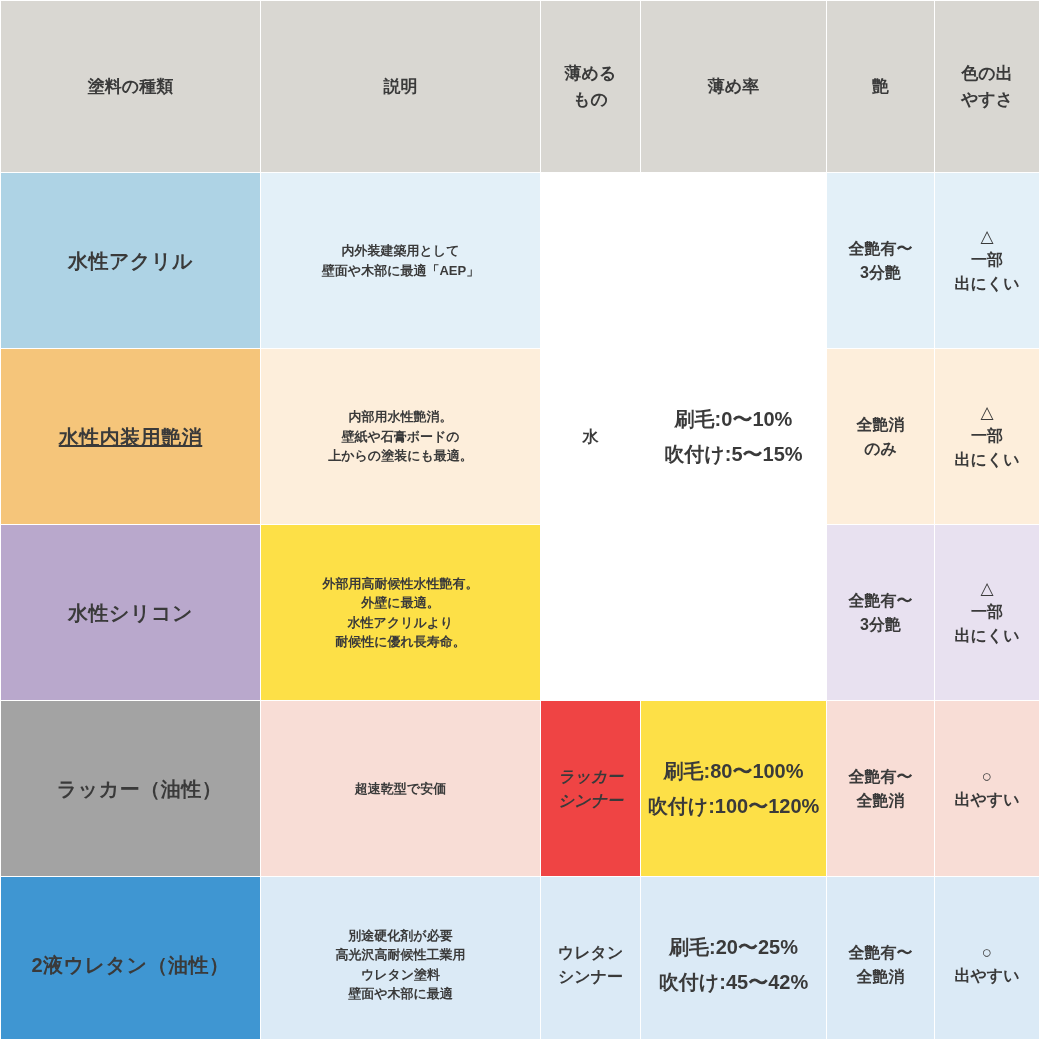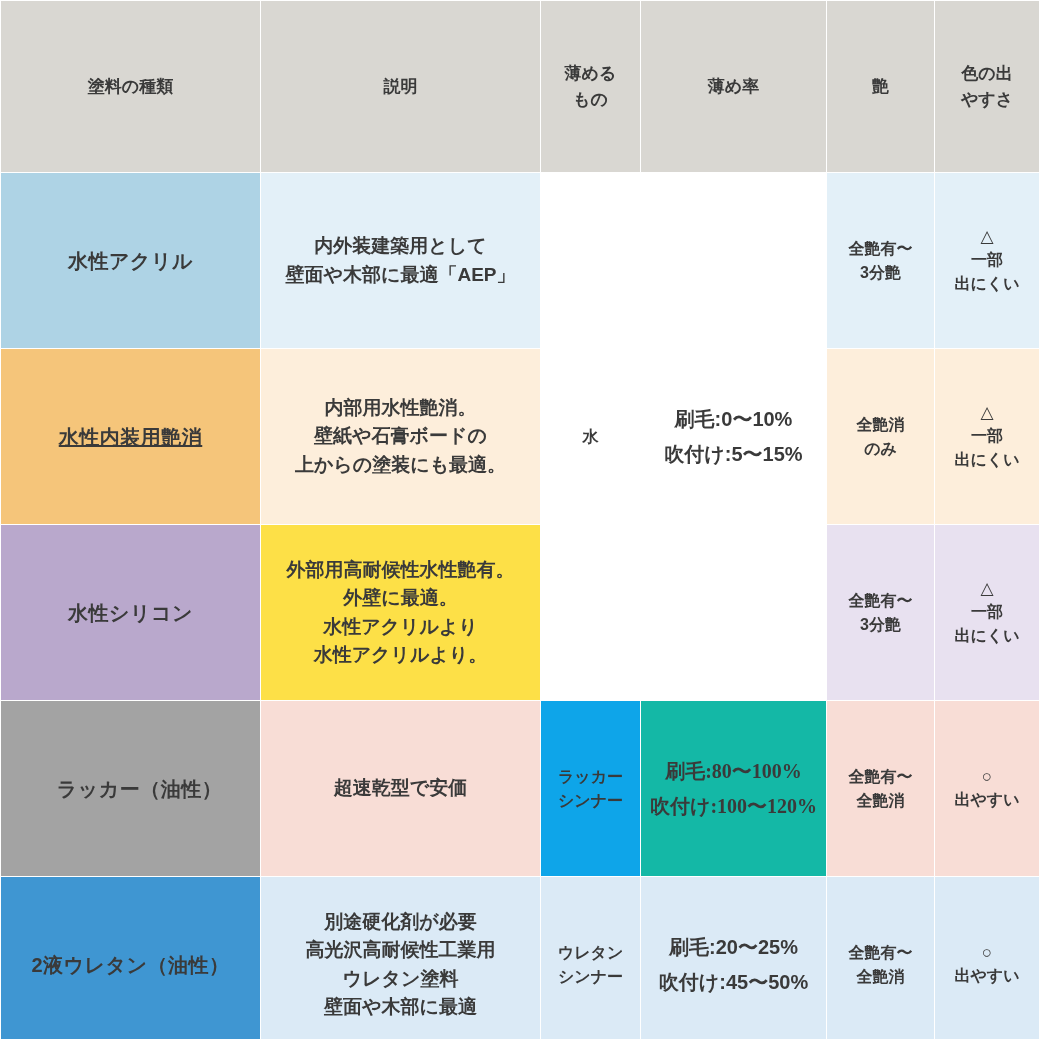--- a/index.html
+++ b/index.html
@@ -48,21 +48,21 @@
 
   
   tbody td {
     font-size: 17px;
   }
   td.name {
     font-size: 20px;
     letter-spacing: 0.5px;
   }
   td.desc {
-    font-size: 19px;
+    font-size: 13px;
   }
   td.thinner, td.ratio, td.gloss, td.color {
     font-size: 16px;
   }
   td.ratio { font-size: 20px; }
   td.color .mark {
     display: block;
     font-size: 17px;
     line-height: 1.4;
   }
@@ -147,43 +147,43 @@
           <span class="gloss-line">出にくい</span>
         </td>
     </tr>
 
     <tr class="r2">
       <td class="name" style="background: rgb(185, 168, 204);">水性シリコン</td>
       <td class="desc" style="background: #fde047;">
           <span class="gloss-line">外部用高耐候性水性艶有。</span>
           <span class="gloss-line">外壁に最適。</span>
           <span class="gloss-line">水性アクリルより</span>
-          <span class="gloss-line">水性アクリルより。</span>
+          <span class="gloss-line">耐候性に優れ長寿命。</span>
         </td>
       <td class="gloss" style="background: rgb(232, 225, 240);">
           <span class="gloss-line">全艶有〜</span>
           <span class="gloss-line">3分艶</span>
         </td>
       <td class="color" style="background: rgb(232, 225, 240);">
           <span class="mark">△</span>
           <span class="gloss-line">一部</span>
           <span class="gloss-line">出にくい</span>
         </td>
     </tr>
 
     <tr class="r3">
       <td class="name" style="background: #a3a3a3; padding-left: 24px;">ラッカー（油性）</td>
       <td class="desc" style="background: rgb(248, 221, 214);">
           <span class="gloss-line">超速乾型で安価</span>
         </td>
-      <td class="thinner" style="background: #0ea5e9;">
+      <td class="thinner" style="background: #ef4444; font-style: italic;">
           <span class="gloss-line">ラッカー</span>
           <span class="gloss-line">シンナー</span>
         </td>
-      <td class="ratio" style="background: #14b8a6; font-family: Liberation Serif, serif;">
+      <td class="ratio" style="background: #fde047;">
           <span class="ratio-line">刷毛:80〜100%</span>
           <span class="ratio-line">吹付け:100〜120%</span>
         </td>
       <td class="gloss" style="background: rgb(248, 221, 214);">
           <span class="gloss-line">全艶有〜</span>
           <span class="gloss-line">全艶消</span>
         </td>
       <td class="color" style="background: rgb(248, 221, 214);">
           <span class="mark">○</span>
           <span class="gloss-line">出やすい</span>
@@ -197,21 +197,21 @@
           <span class="gloss-line">高光沢高耐候性工業用</span>
           <span class="gloss-line">ウレタン塗料</span>
           <span class="gloss-line">壁面や木部に最適</span>
         </td>
       <td class="thinner" style="background: rgb(219, 234, 246);">
           <span class="gloss-line">ウレタン</span>
           <span class="gloss-line">シンナー</span>
         </td>
       <td class="ratio" style="background: rgb(219, 234, 246);">
           <span class="ratio-line">刷毛:20〜25%</span>
-          <span class="ratio-line">吹付け:45〜50%</span>
+          <span class="ratio-line">吹付け:45〜42%</span>
         </td>
       <td class="gloss" style="background: rgb(219, 234, 246);">
           <span class="gloss-line">全艶有〜</span>
           <span class="gloss-line">全艶消</span>
         </td>
       <td class="color" style="background: rgb(219, 234, 246);">
           <span class="mark">○</span>
           <span class="gloss-line">出やすい</span>
         </td>
     </tr>

